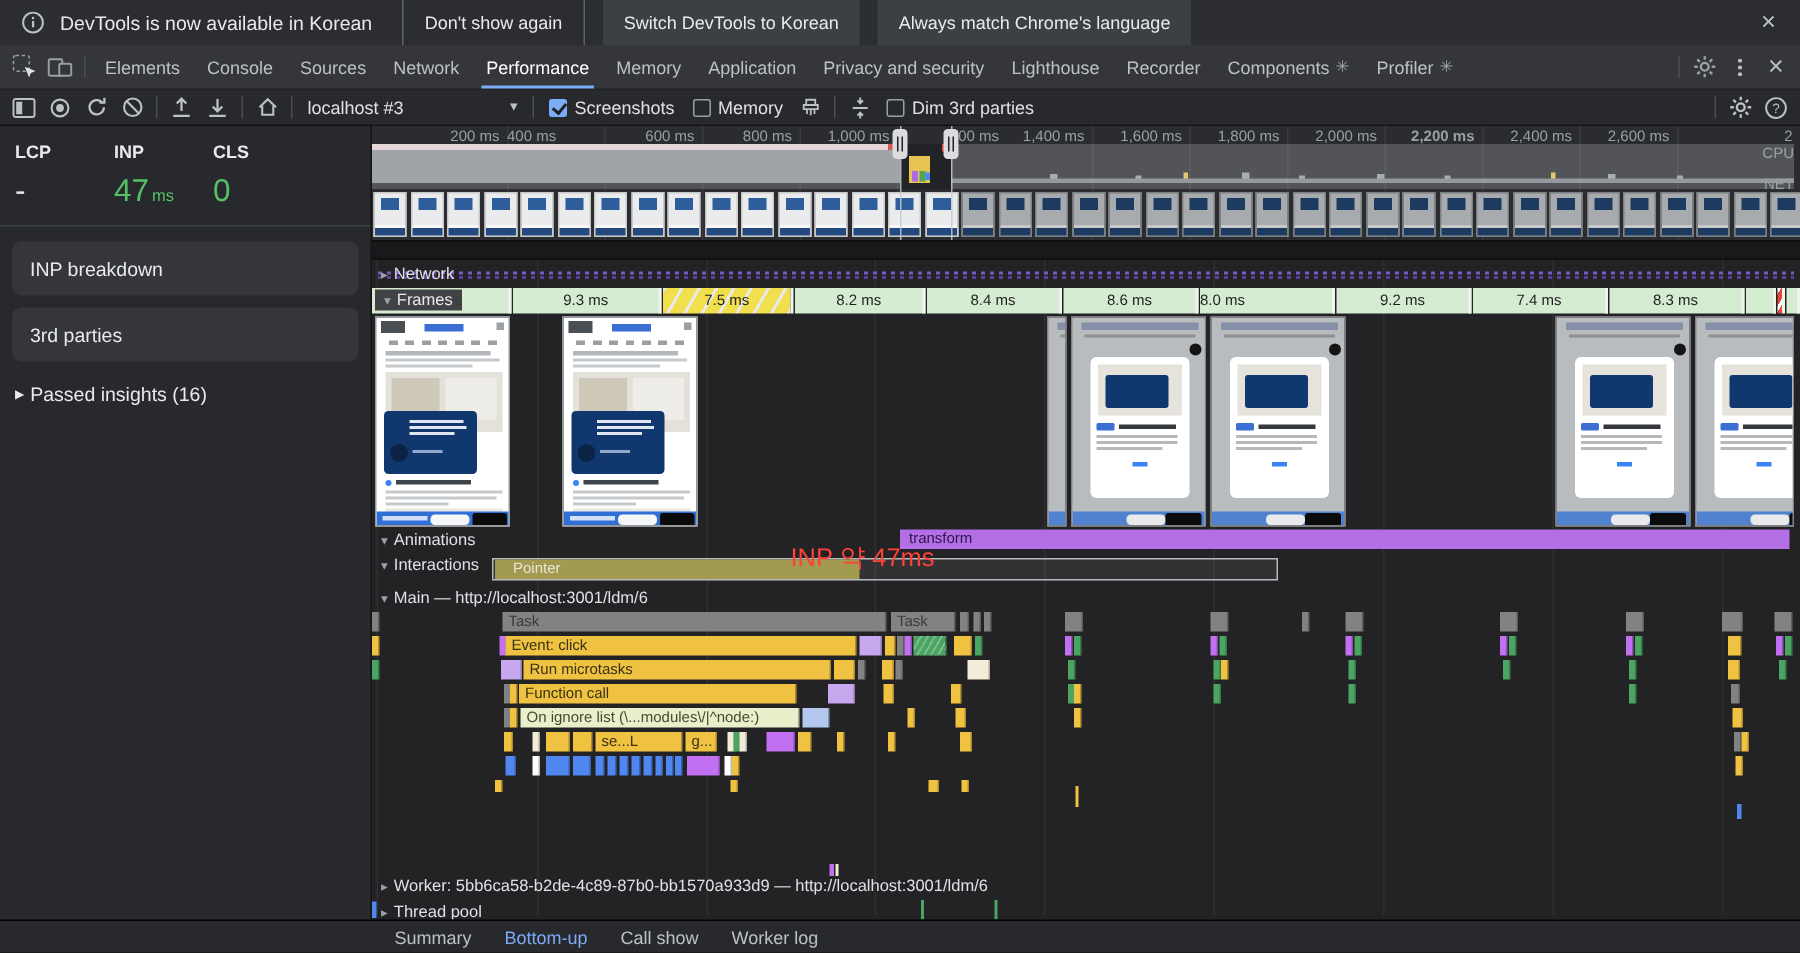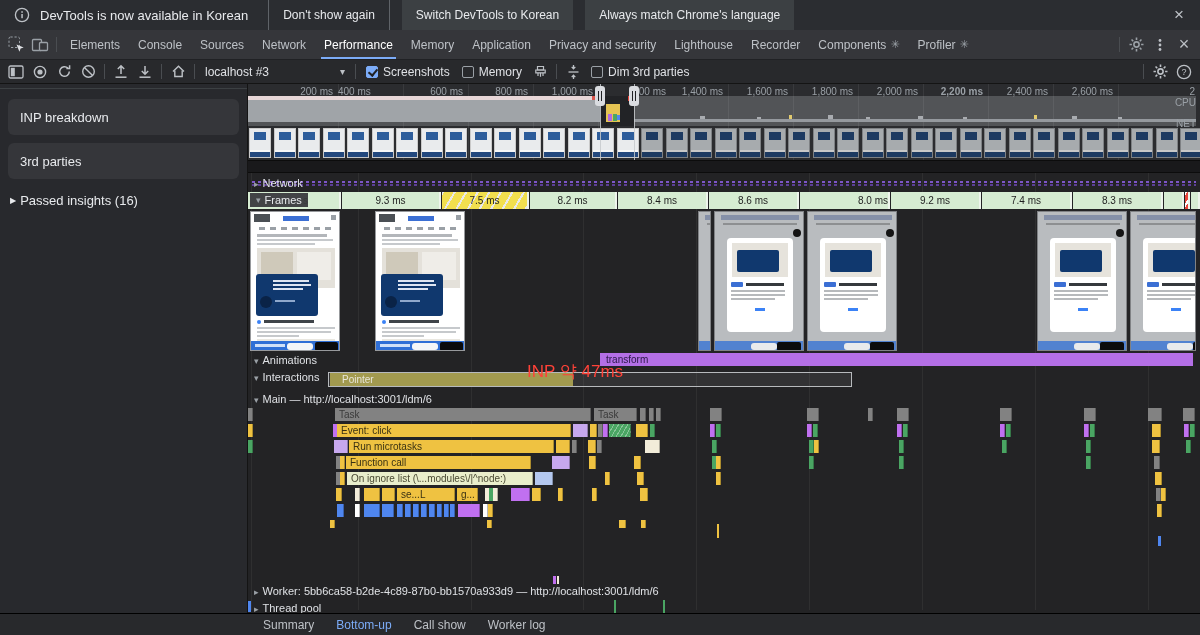--- a/index.html
+++ b/index.html
@@ -222,20 +222,34 @@
       </span>
     <span class="ic">
         <svg width="16" height="16" viewBox="0 0 16 16">
           <circle cx="8" cy="8" r="6.6" fill="none" stroke="#bdc1c6" stroke-width="1.3"></circle>
           <text x="8" y="11" font-size="9" fill="#bdc1c6" text-anchor="middle" font-family="Liberation Sans, DejaVu Sans, sans-serif">?</text>
         </svg>
       </span>
   </div>
 
   <div class="abs" style="left:0;top:84px;width:248px;height:529px;background:#28292d;border-right:1px solid #141414;box-sizing:border-box;">
+    <div id="metrics" style="display:flex;padding:10px 0 6px 10px;">
+        <div class="metric">
+          <div class="lab">LCP</div>
+          <div style="color: rgb(232, 234, 237);"><span class="num">-</span><span class="unit"></span></div>
+        </div>
+        <div class="metric">
+          <div class="lab">INP</div>
+          <div style="color: rgb(85, 192, 101);"><span class="num">47</span><span class="unit">ms</span></div>
+        </div>
+        <div class="metric">
+          <div class="lab">CLS</div>
+          <div style="color: rgb(85, 192, 101);"><span class="num">0</span><span class="unit"></span></div>
+        </div>
+      </div>
     <div style="height:1px;background:#3c4043;margin:4px 0 10px 0;"></div>
     <div id="cards">
         <div class="card">INP breakdown</div>
         <div class="card">3rd parties</div>
       </div>
     <div style="display:flex;align-items:center;padding:6px 10px;font-size:13px;color:#e8eaed;">
       <span class="tri" style="font-size:8px;color:#e8eaed;">▶</span>
       <span>Passed insights (16)</span>
     </div>
   </div>
@@ -545,21 +559,21 @@
     <div style="position: absolute; left: 1035px; top: 173px; width: 1px; height: 437px; background: rgba(255, 255, 255, 0.055);"></div>
     <div style="position: absolute; left: 1153px; top: 161px; font-size: 11px; color: rgb(154, 160, 166); white-space: nowrap;">1,100 ms</div>
     <div style="position: absolute; left: 1148px; top: 160px; width: 1px; height: 13px; background: rgb(70, 70, 74);"></div>
     <div style="position: absolute; left: 1148px; top: 173px; width: 1px; height: 437px; background: rgba(255, 255, 255, 0.055);"></div>
     <div style="position: absolute; left: 248px; top: 192px; width: 93px; height: 17px; border-right: 2px solid rgb(238, 245, 236); box-sizing: border-box; font-size: 10px; line-height: 17px; color: rgb(31, 31, 31); text-align: left; overflow: hidden; background: rgb(214, 236, 210); padding-left: 55px;">s</div>
     <div style="position: absolute; left: 342px; top: 192px; width: 99px; height: 17px; border-right: 2px solid rgb(238, 245, 236); box-sizing: border-box; font-size: 10px; line-height: 17px; color: rgb(31, 31, 31); text-align: center; overflow: hidden; background: rgb(214, 236, 210);">9.3 ms</div>
     <div style="position: absolute; left: 442px; top: 192px; width: 87px; height: 17px; border-right: 2px solid rgb(238, 245, 236); box-sizing: border-box; font-size: 10px; line-height: 17px; color: rgb(31, 31, 31); text-align: center; overflow: hidden; background: repeating-linear-gradient(120deg, rgba(255, 255, 255, 0.9) 0px, rgba(255, 255, 255, 0.9) 2px, rgb(242, 223, 78) 2px, rgb(242, 223, 78) 10px);">7.5 ms</div>
     <div style="position: absolute; left: 530px; top: 192px; width: 87px; height: 17px; border-right: 2px solid rgb(238, 245, 236); box-sizing: border-box; font-size: 10px; line-height: 17px; color: rgb(31, 31, 31); text-align: center; overflow: hidden; background: rgb(214, 236, 210);">8.2 ms</div>
     <div style="position: absolute; left: 618px; top: 192px; width: 90px; height: 17px; border-right: 2px solid rgb(238, 245, 236); box-sizing: border-box; font-size: 10px; line-height: 17px; color: rgb(31, 31, 31); text-align: center; overflow: hidden; background: rgb(214, 236, 210);">8.4 ms</div>
     <div style="position: absolute; left: 709px; top: 192px; width: 90px; height: 17px; border-right: 2px solid rgb(238, 245, 236); box-sizing: border-box; font-size: 10px; line-height: 17px; color: rgb(31, 31, 31); text-align: center; overflow: hidden; background: rgb(214, 236, 210);">8.6 ms</div>
-    <div style="position: absolute; left: 800px; top: 192px; width: 90px; height: 17px; border-right: 2px solid rgb(238, 245, 236); box-sizing: border-box; font-size: 10px; line-height: 17px; color: rgb(31, 31, 31); text-align: right; overflow: hidden; background: rgb(214, 236, 210);">8.0 ms</div>
+    <div style="position: absolute; left: 800px; top: 192px; width: 90px; height: 17px; border-right: 2px solid rgb(238, 245, 236); box-sizing: border-box; font-size: 10px; line-height: 17px; color: rgb(31, 31, 31); text-align: left; overflow: hidden; background: rgb(214, 236, 210);">8.0 ms</div>
     <div style="position: absolute; left: 891px; top: 192px; width: 90px; height: 17px; border-right: 2px solid rgb(238, 245, 236); box-sizing: border-box; font-size: 10px; line-height: 17px; color: rgb(31, 31, 31); text-align: center; overflow: hidden; background: rgb(214, 236, 210);">9.2 ms</div>
     <div style="position: absolute; left: 982px; top: 192px; width: 90px; height: 17px; border-right: 2px solid rgb(238, 245, 236); box-sizing: border-box; font-size: 10px; line-height: 17px; color: rgb(31, 31, 31); text-align: center; overflow: hidden; background: rgb(214, 236, 210);">7.4 ms</div>
     <div style="position: absolute; left: 1073px; top: 192px; width: 90px; height: 17px; border-right: 2px solid rgb(238, 245, 236); box-sizing: border-box; font-size: 10px; line-height: 17px; color: rgb(31, 31, 31); text-align: center; overflow: hidden; background: rgb(214, 236, 210);">8.3 ms</div>
     <div style="position: absolute; left: 1164px; top: 192px; width: 20px; height: 17px; border-right: 2px solid rgb(238, 245, 236); box-sizing: border-box; font-size: 10px; line-height: 17px; color: rgb(31, 31, 31); text-align: center; overflow: hidden; background: rgb(214, 236, 210);"></div>
     <div style="position: absolute; left: 1185px; top: 192px; width: 5px; height: 17px; border-right: 2px solid rgb(238, 245, 236); box-sizing: border-box; font-size: 10px; line-height: 17px; color: rgb(31, 31, 31); text-align: center; overflow: hidden; background: repeating-linear-gradient(120deg, rgb(255, 255, 255) 0px, rgb(255, 255, 255) 2px, rgb(232, 69, 60) 2px, rgb(232, 69, 60) 6px);"></div>
     <div style="position: absolute; left: 1191px; top: 192px; width: 9px; height: 17px; border-right: 2px solid rgb(238, 245, 236); box-sizing: border-box; font-size: 10px; line-height: 17px; color: rgb(31, 31, 31); text-align: center; overflow: hidden; background: rgb(214, 236, 210);"></div>
     <div style="position: absolute; left: 250px; top: 211px; width: 90px; height: 140px; overflow: hidden; border: 1px solid rgb(151, 153, 156); box-sizing: border-box; background: rgb(255, 255, 255);">
       <div style="position: absolute; left: 3px; top: 2px; width: 16px; height: 8px; background: rgb(74, 79, 84);"></div>
       <div style="position: absolute; left: 32px; top: 4px; width: 26px; height: 5px; background: rgb(59, 111, 212);"></div>
       <div style="position: absolute; left: 80px; top: 3px; width: 5px; height: 5px; background: rgb(154, 160, 166);"></div>

